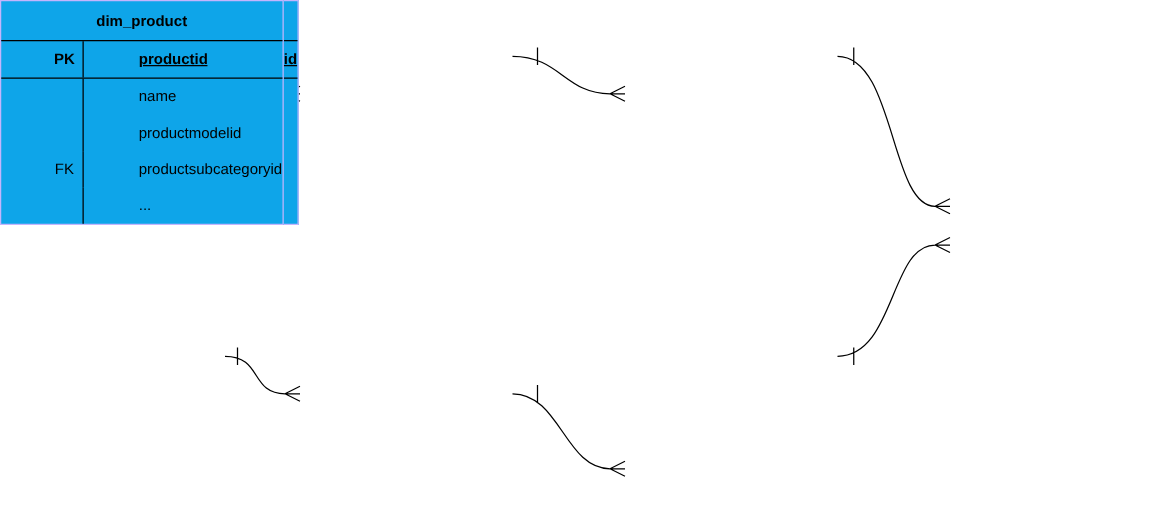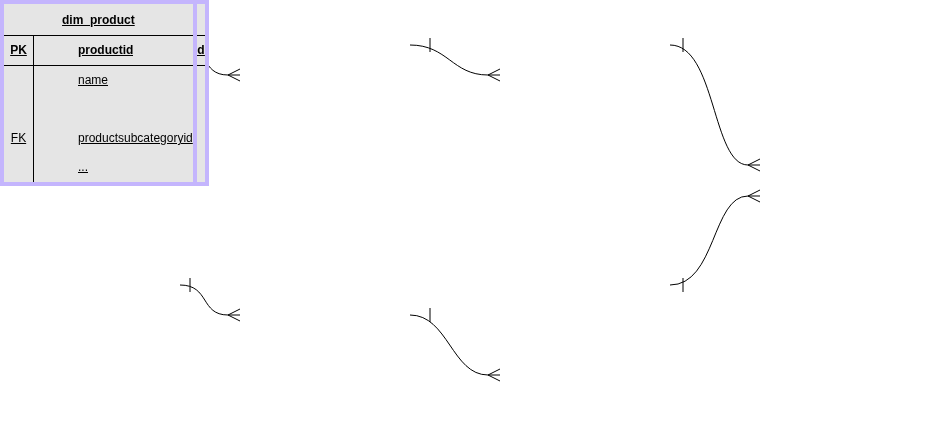--- a/index.html
+++ b/index.html
@@ -26,23 +26,22 @@
     pointer-events: none;
   }
   .connectors path {
     fill: none;
     stroke: #000000;
     stroke-width: 1;
   }
   .table {
     position: absolute;
     box-sizing: border-box;
-    border: 4px solid #c4b5fd;
-    background: #e5e5e5;
-    text-decoration: underline;
+    border: 1px solid #c4b5fd;
+    background: #0ea5e9;
   }
   .t1 { left: 0;   top: 2;   width: 180; }
   .t2 { left: 240; top: 2;   width: 170; }
   .t3 { left: 500; top: 2;   width: 170; }
   .t4 { left: 760; top: 60;  width: 180; }
   .t5 { left: 0;   top: 238; width: 180; }
   .t6 { left: 240; top: 238; width: 170; }
   .t7 { left: 500; top: 238; width: 170; }
   .th {
     display: flex;
@@ -63,20 +62,21 @@
   }
   .row.keyrow {
     border-bottom: 1px solid #000000;
   }
   .gut {
     box-sizing: border-box;
     width: 30px;
     flex: 0 0 30px;
     border-right: 1px solid #000000;
     text-align: center;
+    margin-left: 36px;
   }
   .row.keyrow .gut { font-weight: bold; }
   .fld {
     padding-left: 8px;
     white-space: nowrap;
     overflow: hidden;
     margin-left: 36px;
   }
   .row.keyrow .fld {
     font-weight: bold;
@@ -246,20 +246,21 @@
     <div class="row keyrow">
       <div class="gut">PK</div>
       <div class="fld">productid</div>
     </div>
     <div class="row">
       <div class="gut"></div>
       <div class="fld">name</div>
     </div>
     <div class="row">
       <div class="gut"></div>
+      <div class="fld">productmodelid</div>
     </div>
     <div class="row">
       <div class="gut">FK</div>
       <div class="fld">productsubcategoryid</div>
     </div>
     <div class="row">
       <div class="gut"></div>
       <div class="fld">...</div>
     </div>
   </div>

